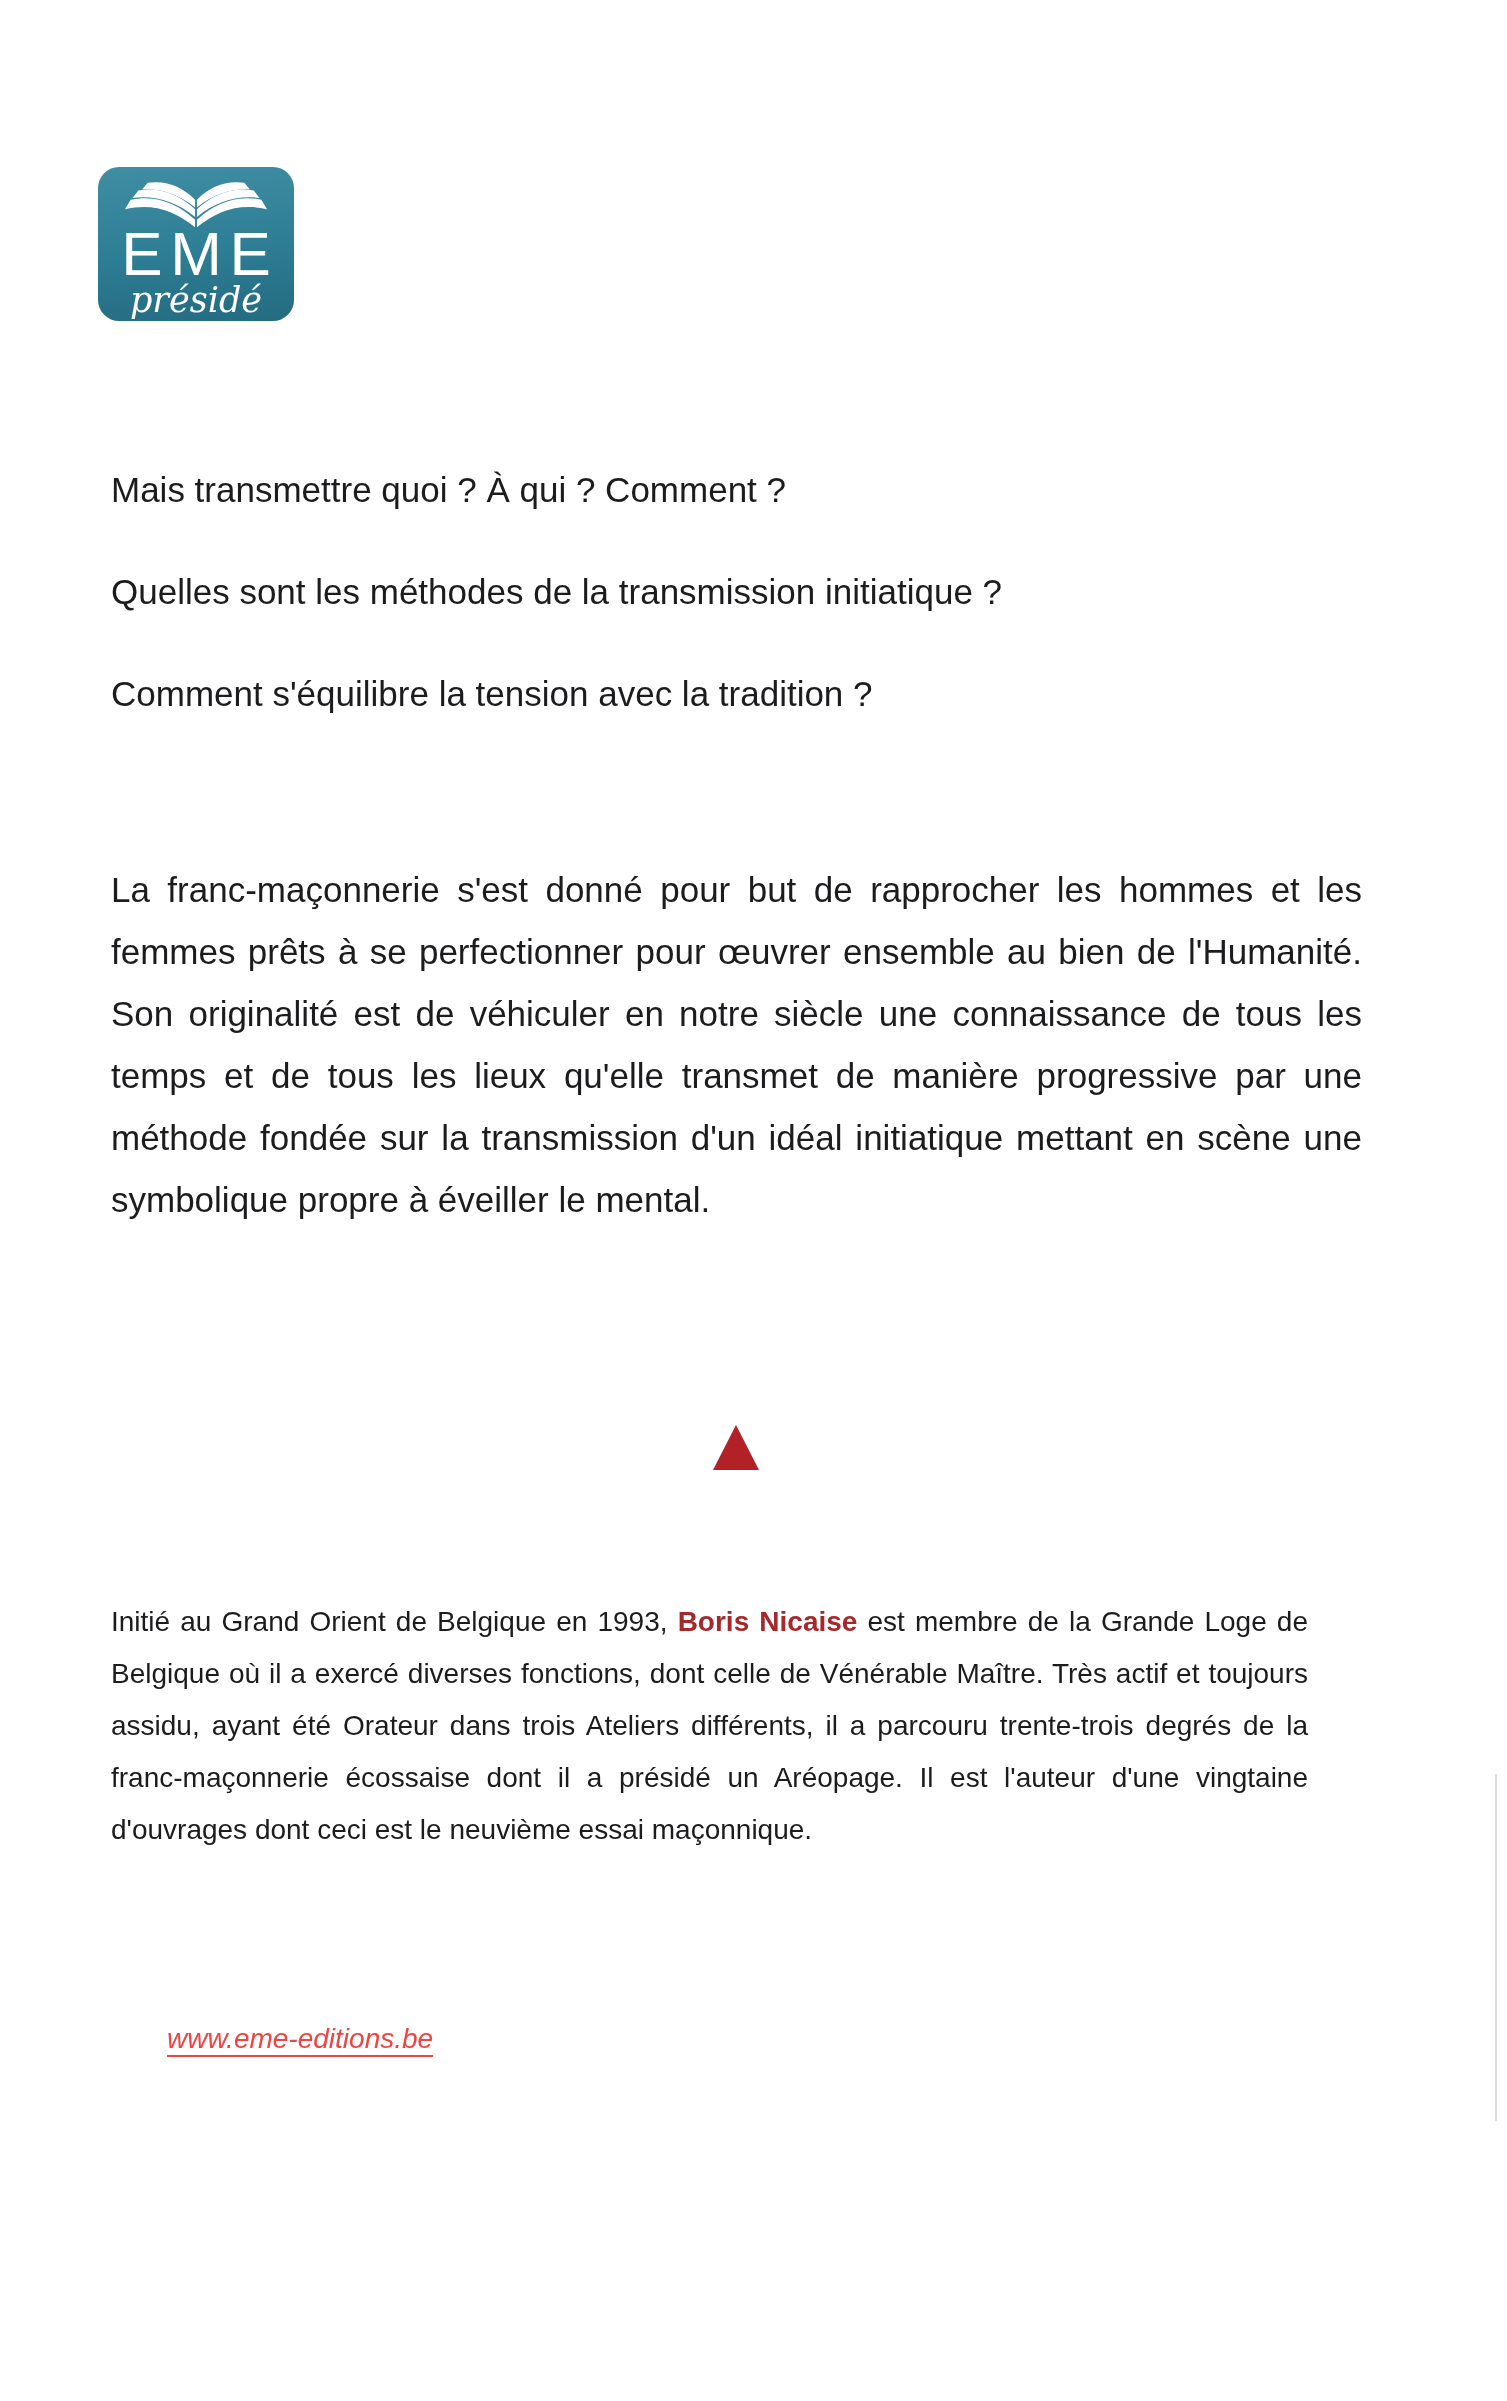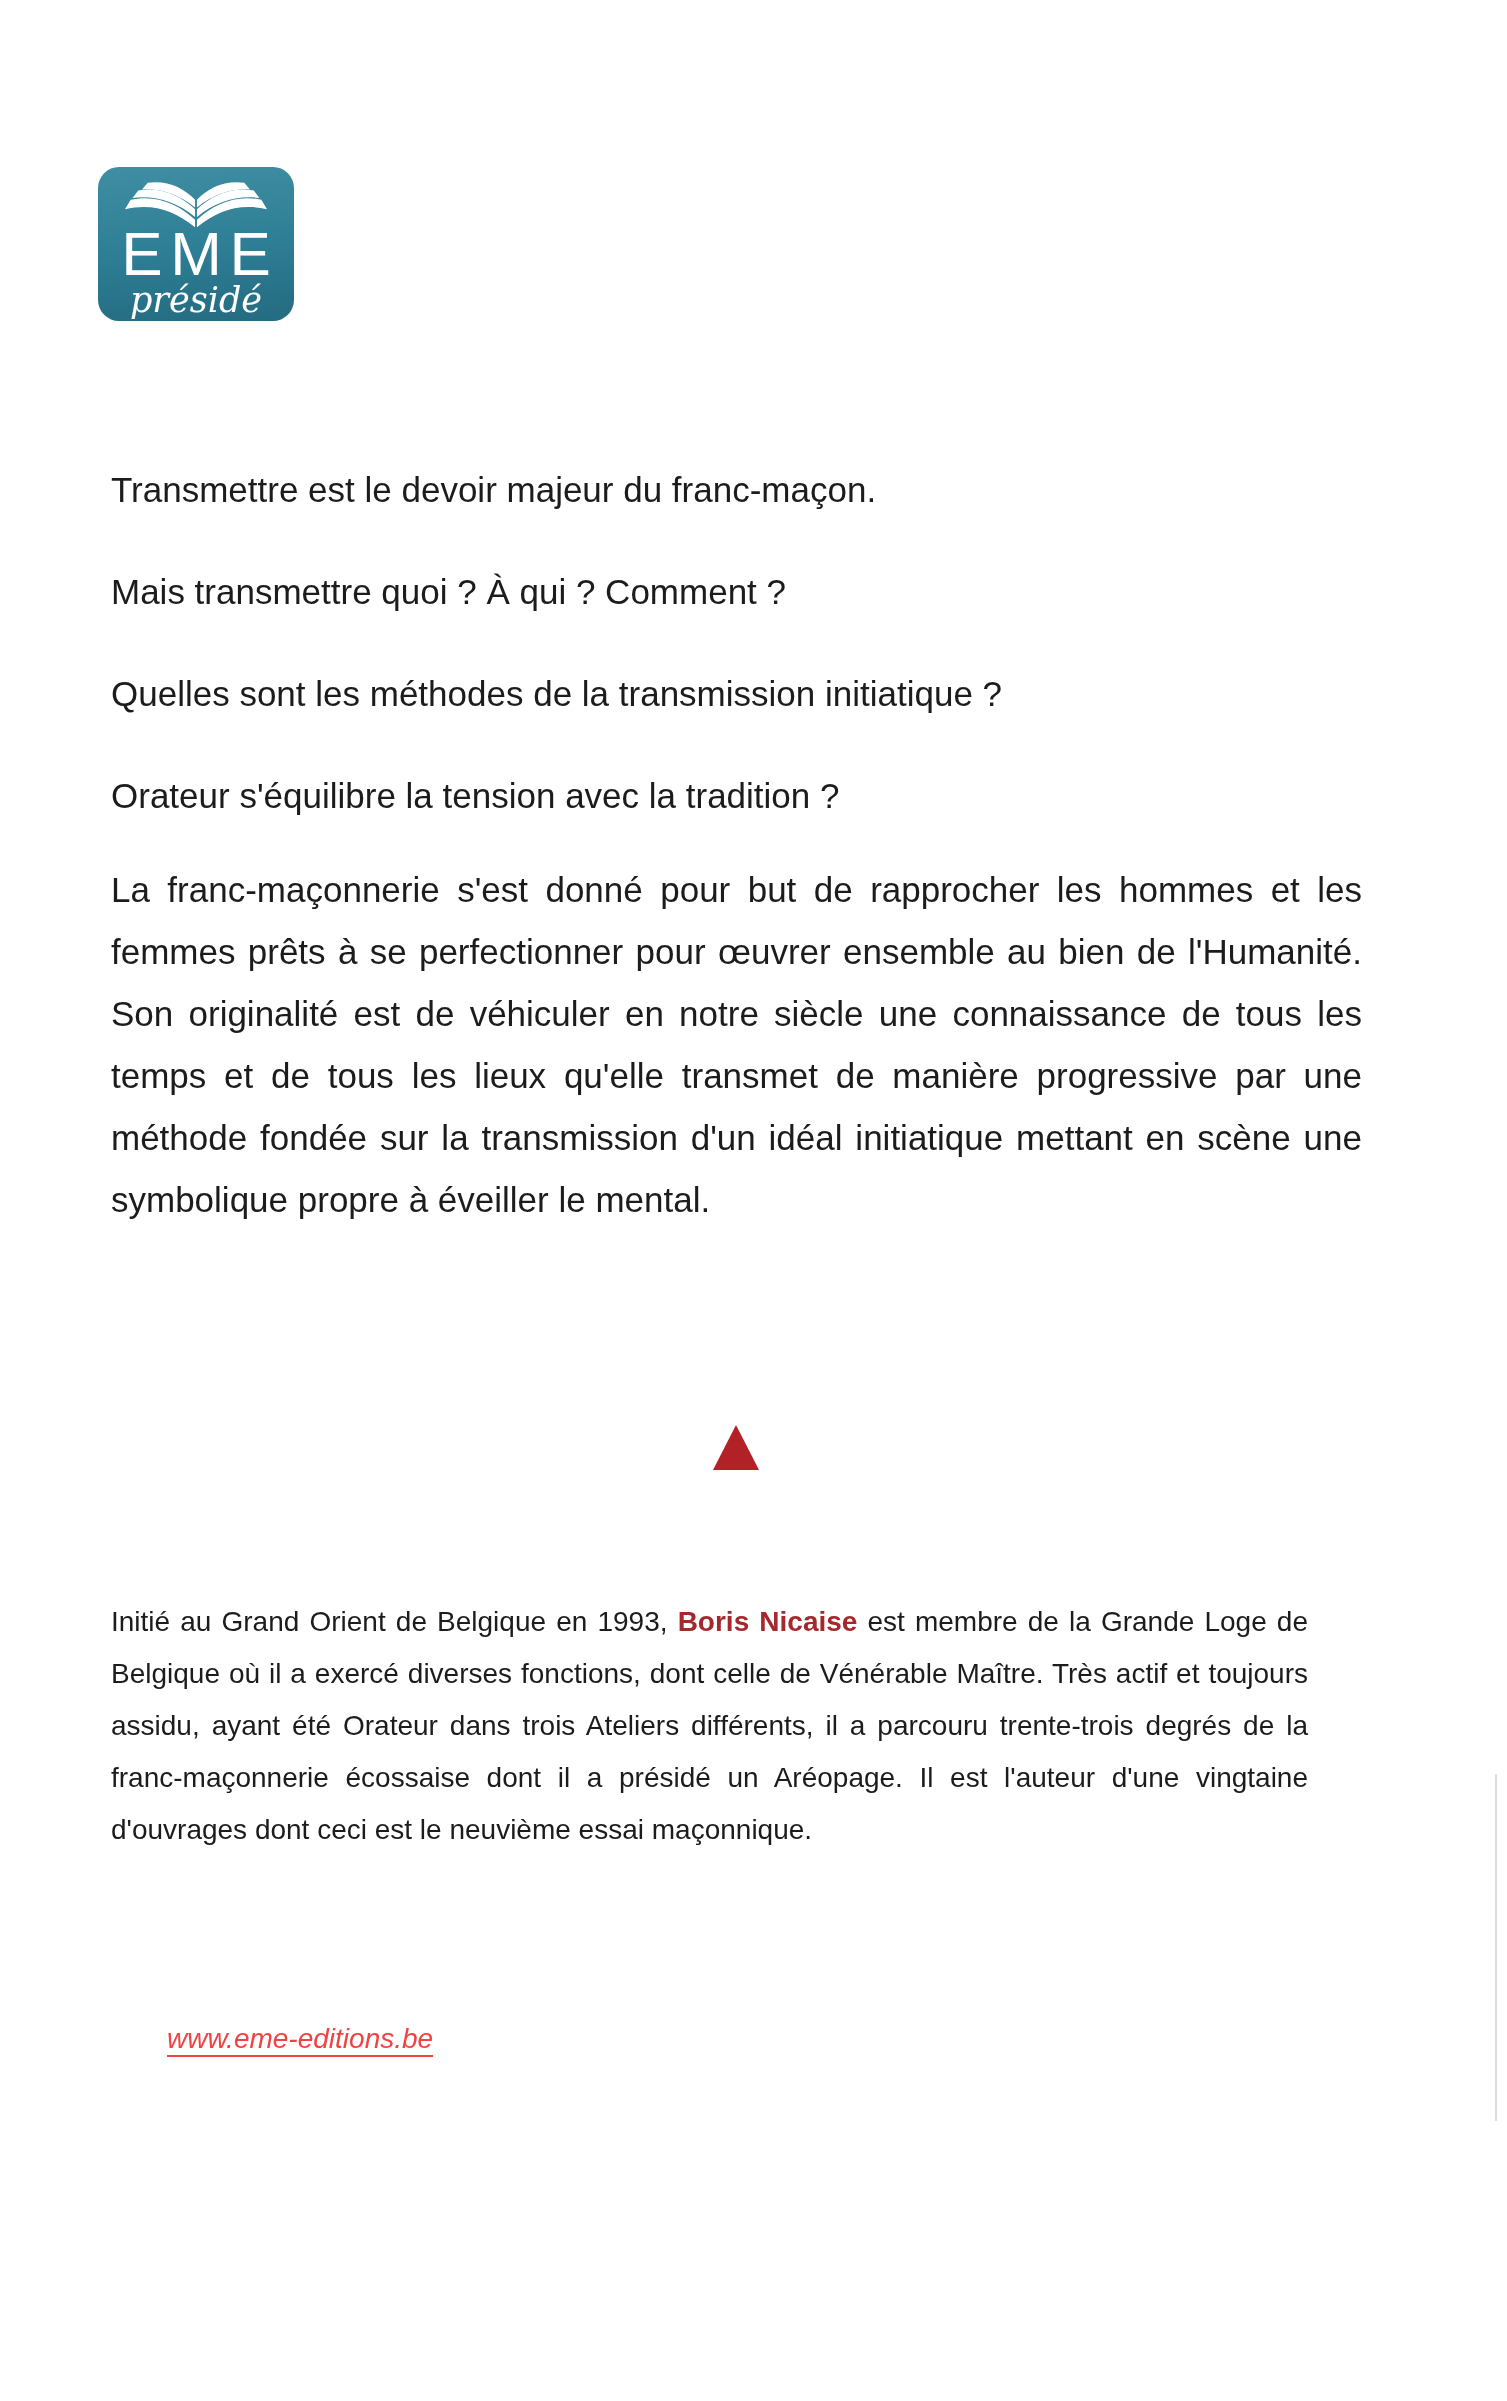--- a/index.html
+++ b/index.html
@@ -98,24 +98,23 @@
           <path d="M86,41 C106,25 128,18 152,21 L146,13 C122,9 102,18 86,33 Z"></path>
           <path d="M86,31 C104,17 122,11 142,12 L136,5 C116,2 98,10 86,23 Z"></path>
         </g>
       </svg>
     </span>
     <div class="logo-text">EME</div>
     <div class="logo-sub">présidé</div>
   </div>
 
   <div class="blurb-lines">
-    <p>Transmettre est le devoir majeur du franc-maçon.</p>
     <p>Mais transmettre quoi ? À qui ? Comment ?</p>
     <p>Quelles sont les méthodes de la transmission initiatique ?</p>
-    <p>Orateur s'équilibre la tension avec la tradition ?</p>
+    <p>Comment s'équilibre la tension avec la tradition ?</p>
   </div>
 
   <div class="blurb-par">La franc-maçonnerie s'est donné pour but de rapprocher les hommes et les femmes prêts à se perfectionner pour œuvrer ensemble au bien de l'Humanité. Son originalité est de véhiculer en notre siècle une connaissance de tous les temps et de tous les lieux qu'elle transmet de manière progressive par une méthode fondée sur la transmission d'un idéal initiatique mettant en scène une symbolique propre à éveiller le mental.</div>
 
   <div class="triangle" style="border-bottom-color: rgb(178, 33, 38);"></div>
 
   <div class="bio"><span>Initié au Grand Orient de Belgique en 1993, </span><span class="author" style="color: rgb(165, 40, 44);">Boris Nicaise</span><span> est membre de la Grande Loge de Belgique où il a exercé diverses fonctions, dont celle de Vénérable Maître. Très actif et toujours assidu, ayant été Orateur dans trois Ateliers différents, il a parcouru trente-trois degrés de la franc-maçonnerie écossaise dont il a présidé un Aréopage. Il est l'auteur d'une vingtaine d'ouvrages dont ceci est le neuvième essai maçonnique.</span></div>
 
   <div class="website" style="color: #ef4444; font-style: italic;">www.eme-editions.be</div>
   <div class="isbn">ISBN : 978-2-8066-3699-7</div>

